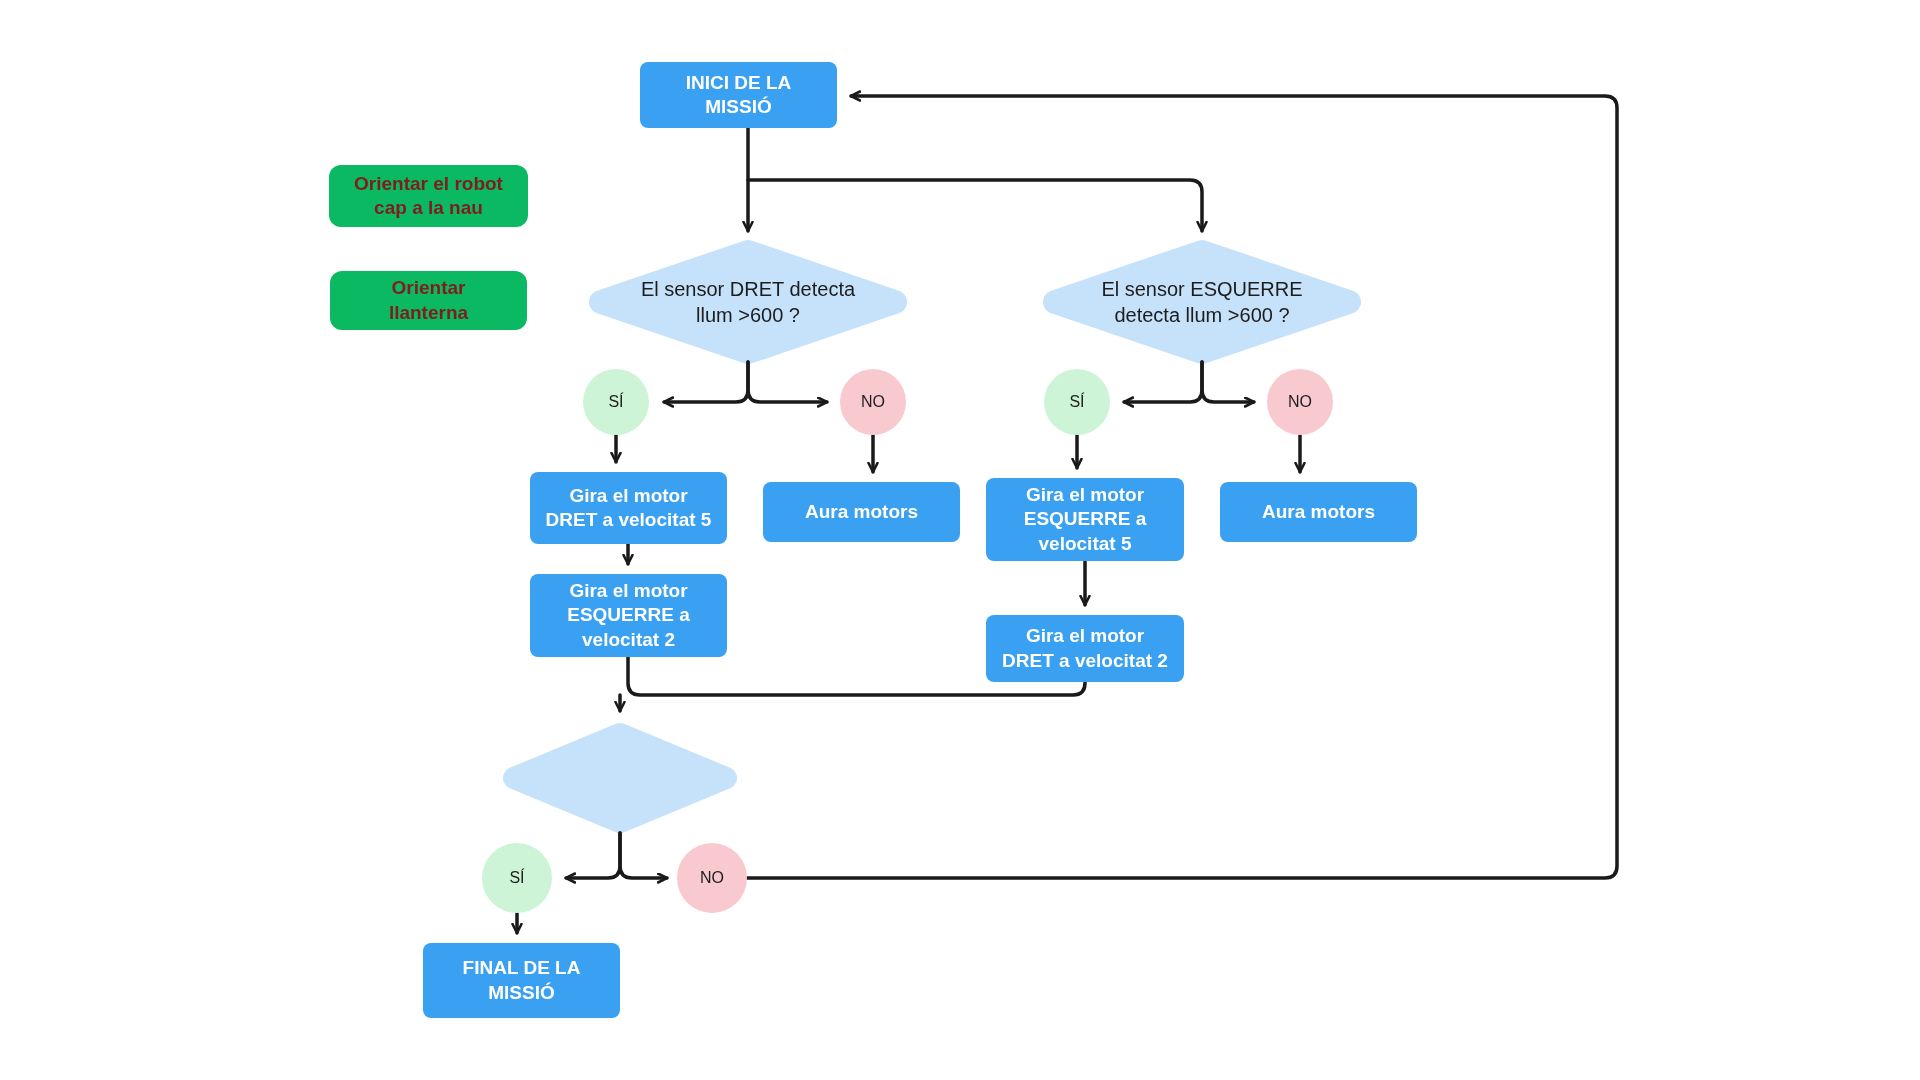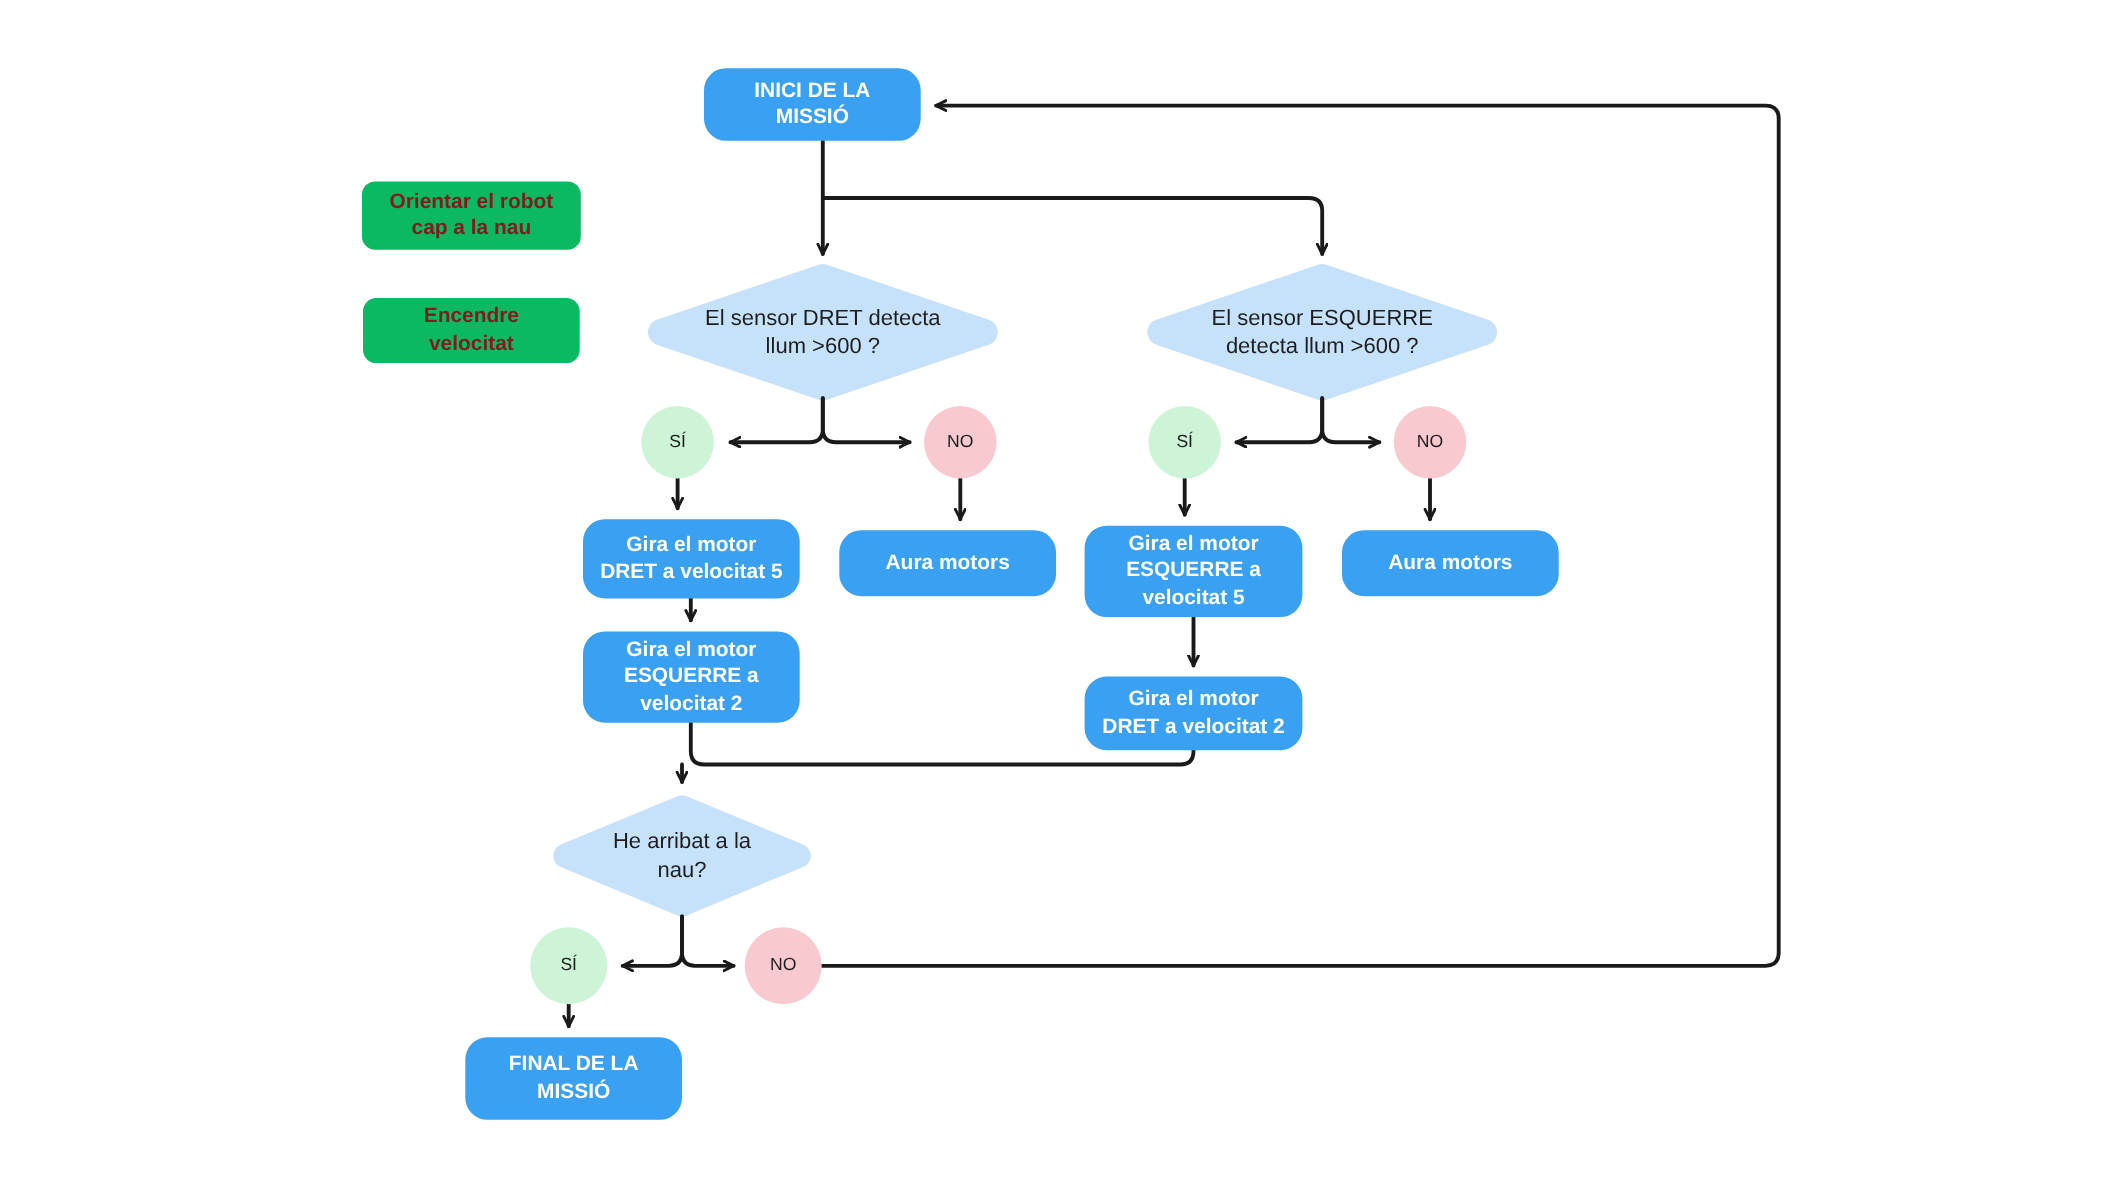--- a/index.html
+++ b/index.html
@@ -7,21 +7,21 @@
     position:relative;width:1920px;height:1080px;background:#ffffff;overflow:hidden;
     font-family:"Liberation Sans", sans-serif;
   }
   .canvas svg.wires{position:absolute;left:0;top:0;width:1920px;height:1080px;}
   .node{
     position:absolute;display:flex;align-items:center;justify-content:center;
     text-align:center;box-sizing:border-box;
   }
   .proc{
     background:var(--process-blue,#3AA0F2);color:#ffffff;font-weight:700;font-size:19px;
-    line-height:1.28;border-radius:20px;padding:8px 12px;
+    line-height:1.28;border-radius:8px;padding:8px 12px;
   }
   .note{
     background:var(--action-green,#0CB963);color:#7f1d1d;font-weight:700;font-size:19px;
     line-height:1.28;border-radius:12px;padding:8px 12px;
   }
   .dlabel{
     color:#1d1d1d;font-size:20px;font-weight:400;line-height:1.32;
   }
   .badge{
     border-radius:50%;color:#1d1d1d;font-size:16px;font-weight:400;
@@ -72,31 +72,28 @@
   </svg>
 
   <div class="node proc" style="left:640px;top:62px;width:197px;height:66px;">
     <span>INICI DE LA MISSIÓ</span>
   </div>
 
   <div class="node note" style="left:329px;top:165px;width:199px;height:62px;">
     <span class="w175">Orientar el robot cap a la nau</span>
   </div>
   <div class="node note" style="left:330px;top:271px;width:197px;height:59px;">
-    <span class="narrow">Encendre velocitat</span>
+    <span class="narrow">Orientar llanterna</span>
   </div>
 
   <div class="node dlabel" style="left:628px;top:252px;width:240px;height:100px;">
     <span>El sensor DRET detecta llum &gt;600 ?</span>
   </div>
   <div class="node dlabel" style="left:1082px;top:252px;width:240px;height:100px;">
     <span>El sensor ESQUERRE detecta llum &gt;600 ?</span>
-  </div>
-  <div class="node dlabel" style="left:535px;top:733px;width:170px;height:90px;">
-    <span>He arribat a la nau?</span>
   </div>
 
   <div class="node badge yes" style="left:583px;top:369px;width:66px;height:66px;">
     <span>SÍ</span>
   </div>
   <div class="node badge no" style="left:840px;top:369px;width:66px;height:66px;">
     <span>NO</span>
   </div>
   <div class="node badge yes" style="left:1044px;top:369px;width:66px;height:66px;">
     <span>SÍ</span>

